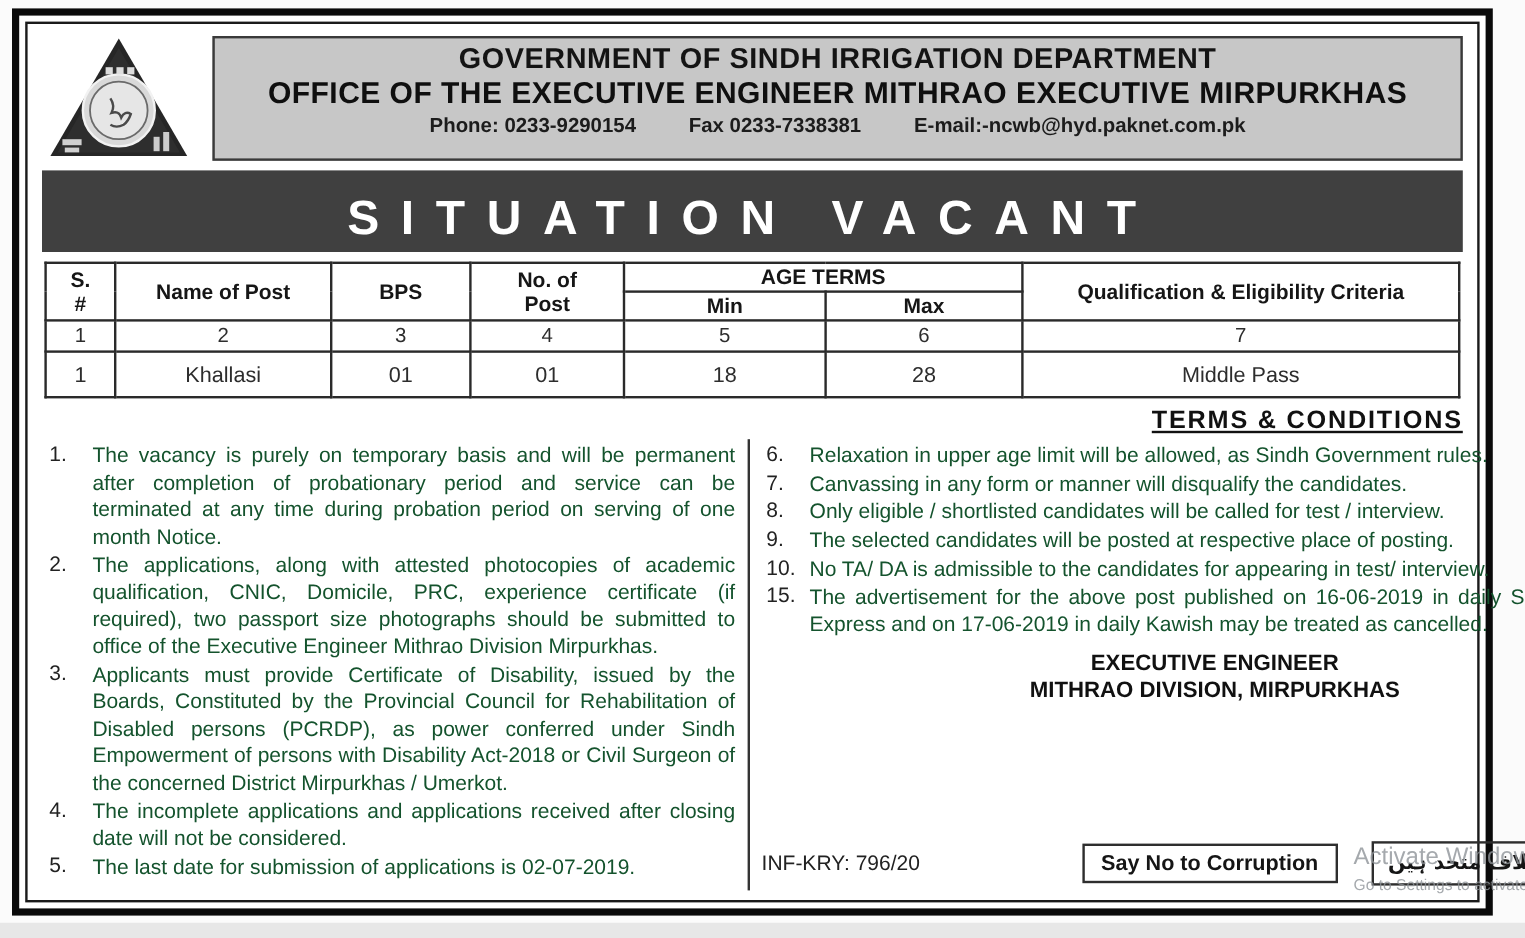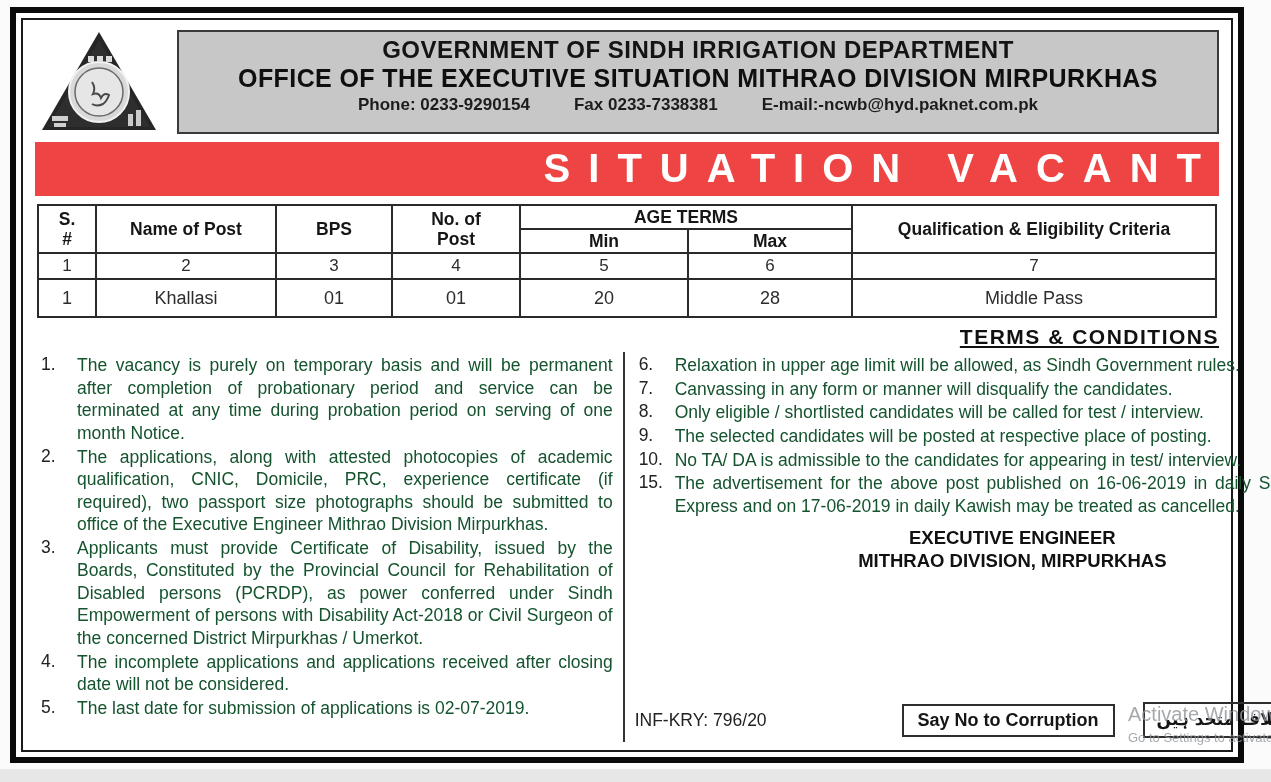--- a/index.html
+++ b/index.html
@@ -37,23 +37,23 @@
     text-align: center; padding: 4px 8px 6px 8px;
   }
   .masthead .l1 { font-size: 24px; font-weight: bold; letter-spacing: .5px; color: #141414; }
   .masthead .l2 { font-size: 25px; font-weight: 800; letter-spacing: .4px; color: #0f0f0f; }
   .masthead .l3 { font-size: 17px; font-weight: bold; color: #1c1c1c; margin-top: 3px; }
   .masthead .l4 { font-size: 17px; font-weight: bold; color: #1c1c1c; margin-top: 2px; }
   .masthead .l4 span { margin: 12px 22px; }
 
   
   .banner {
-    background: #ef4444; color: #ffffff;
-    text-align: right; font-size: 40px; font-weight: 800;
-    letter-spacing: 18px; padding: 4px 0 5px 0; margin-bottom: 8px;
+    background: #404040; color: #ffffff;
+    text-align: center; font-size: 40px; font-weight: 800;
+    letter-spacing: 18px; padding: 18px 0 5px 0; margin-bottom: 8px;
   }
 
   
   .intro {
     font-size: 19.5px; line-height: 1.32; color: #2b2b2b;
     text-align: justify; text-indent: 42px; margin: 2px 4px 10px 4px;
   }
 
   
   table.vacancy {
@@ -129,21 +129,21 @@
             <rect x="57" y="26" width="6" height="6" fill="#dddddd"></rect>
             <rect x="66" y="26" width="6" height="6" fill="#dddddd"></rect>
             <rect x="12" y="86" width="16" height="5" fill="#d0d0d0"></rect>
             <rect x="14" y="93" width="12" height="4" fill="#d0d0d0"></rect>
             <rect x="88" y="84" width="5" height="12" fill="#cccccc"></rect>
             <rect x="96" y="80" width="5" height="16" fill="#cccccc"></rect>
           </svg>
         </div>
         <div class="masthead">
           <div class="l1">GOVERNMENT OF SINDH IRRIGATION DEPARTMENT</div>
-          <div class="l2">OFFICE OF THE EXECUTIVE SITUATION MITHRAO DIVISION MIRPURKHAS</div>
+          <div class="l2">OFFICE OF THE EXECUTIVE ENGINEER MITHRAO EXECUTIVE MIRPURKHAS</div>
           <div class="l4">
             <span>Phone: 0233-9290154</span><span>Fax 0233-7338381</span><span>E-mail:-ncwb@hyd.paknet.com.pk</span>
           </div>
         </div>
       </div>
 
       <div class="banner">SITUATION VACANT</div>
 
 
       <table class="vacancy">
@@ -184,21 +184,21 @@
             <td>4</td>
             <td>5</td>
             <td>6</td>
             <td>7</td>
           </tr>
           <tr class="data-row">
             <td>1</td>
             <td>Khallasi</td>
             <td>01</td>
             <td>01</td>
-            <td>20</td>
+            <td>18</td>
             <td>28</td>
             <td>Middle Pass</td>
           </tr>
         </tbody>
       </table>
 
       <div class="terms-heading">TERMS &amp; CONDITIONS</div>
 
       <div class="terms-cols">
         <div class="tcol tcol-left">

